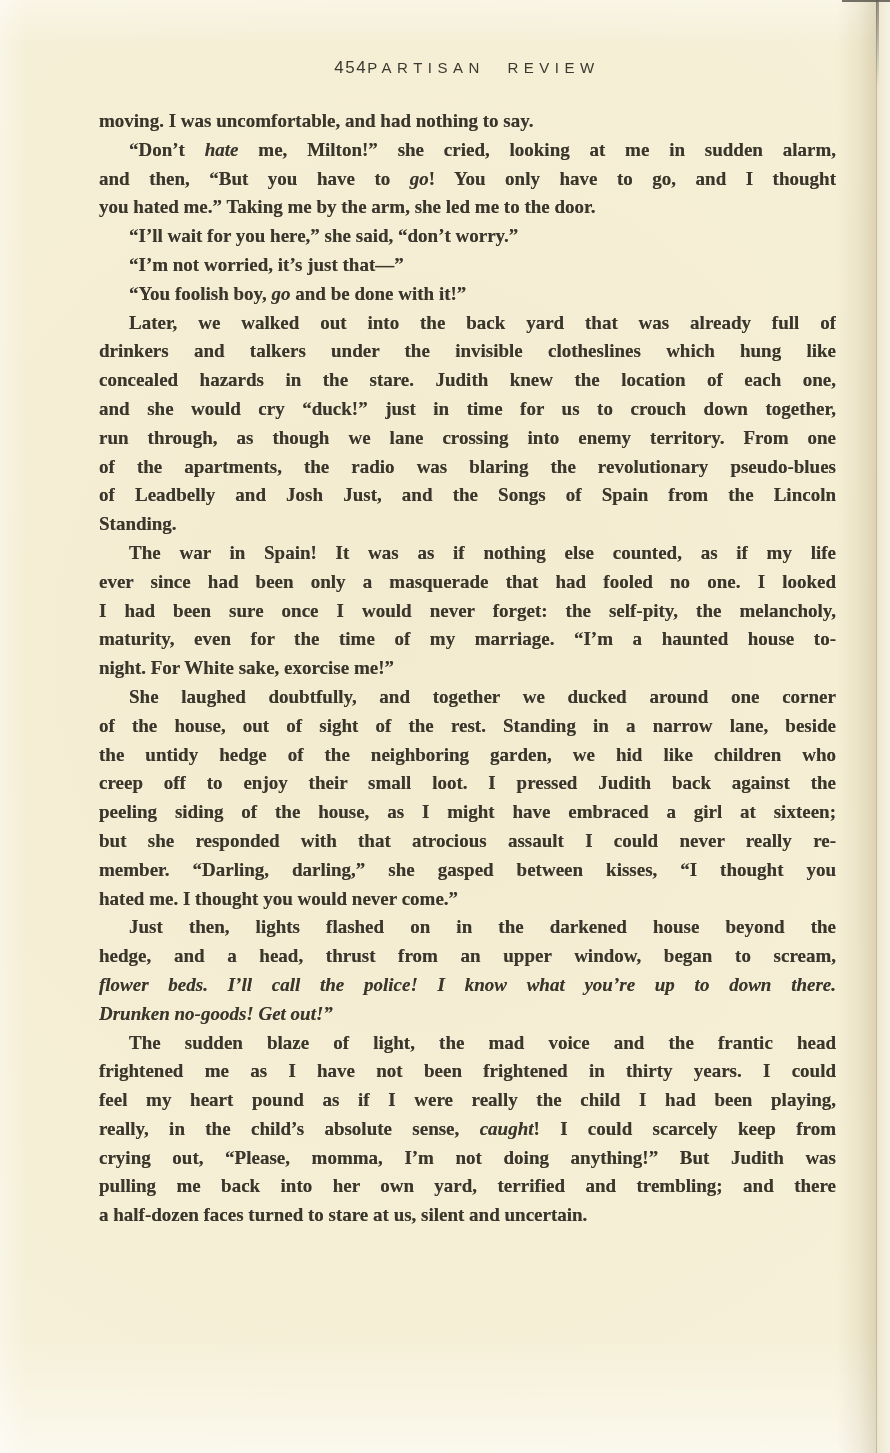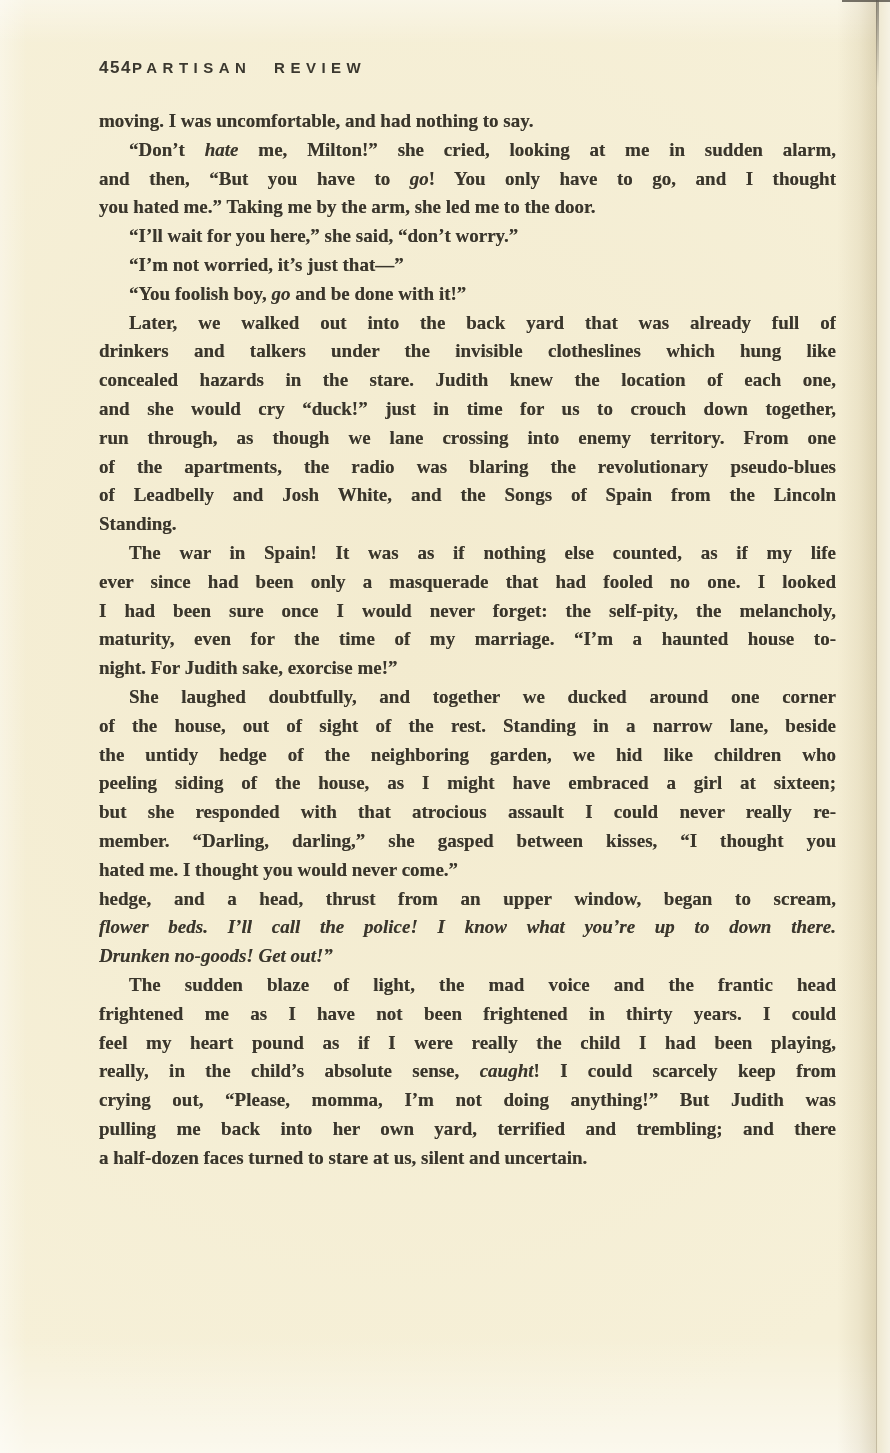--- a/index.html
+++ b/index.html
@@ -29,23 +29,23 @@
     position: absolute; top: 0; right: 0; width: 48px; height: 2px;
     background: rgba(74,70,62,0.75);
   }
   .corner-streak {
     position: absolute; top: 0; right: 11px; width: 3px; height: 88px;
     background: linear-gradient(to bottom, rgba(96,92,84,0.65), rgba(96,92,84,0));
   }
   .header {
     position: absolute;
     left: 99px; right: 55px; top: 58px;
-    display: flex; justify-content: flex-start; align-items: baseline;
+    display: flex; justify-content: center; align-items: baseline;
     font-family: "Liberation Sans", "DejaVu Sans", sans-serif;
-    font-weight: bold;
+    font-weight: normal;
     color: #3b382f;
   }
   .page-number { font-size: 17px; letter-spacing: 1.5px; }
   .journal-title { font-size: 15px; letter-spacing: 5.5px; word-spacing: 13px; }
   .body-text {
     position: absolute;
     left: 99px; top: 107px; width: 737px;
     font-size: 19px;
     line-height: 28.8px;
     color: #3a362c;
@@ -83,34 +83,36 @@
       <div class="line last">you hated me.” Taking me by the arm, she led me to the door.</div>
       <div class="line last indent">“I’ll wait for you here,” she said, “don’t worry.”</div>
       <div class="line last indent">“I’m not worried, it’s just that—”</div>
       <div class="line last indent">“You foolish boy, <i>go</i> and be done with it!”</div>
       <div class="line indent">Later, we walked out into the back yard that was already full of</div>
       <div class="line">drinkers and talkers under the invisible clotheslines which hung like</div>
       <div class="line">concealed hazards in the stare. Judith knew the location of each one,</div>
       <div class="line">and she would cry “duck!” just in time for us to crouch down together,</div>
       <div class="line">run through, as though we lane crossing into enemy territory. From one</div>
       <div class="line">of the apartments, the radio was blaring the revolutionary pseudo-blues</div>
-      <div class="line">of Leadbelly and Josh White, and the Songs of Spain from the Lincoln</div>
+      <div class="line">of Leadbelly and Josh Just, and the Songs of Spain from the Lincoln</div>
       <div class="line last">Standing.</div>
       <div class="line indent">The war in Spain! It was as if nothing else counted, as if my life</div>
       <div class="line">ever since had been only a masquerade that had fooled no one. I looked</div>
       <div class="line">I had been sure once I would never forget: the self-pity, the melancholy,</div>
       <div class="line">maturity, even for the time of my marriage. “I’m a haunted house to-</div>
-      <div class="line last">night. For Judith sake, exorcise me!”</div>
+      <div class="line last">night. For White sake, exorcise me!”</div>
       <div class="line indent">She laughed doubtfully, and together we ducked around one corner</div>
       <div class="line">of the house, out of sight of the rest. Standing in a narrow lane, beside</div>
       <div class="line">the untidy hedge of the neighboring garden, we hid like children who</div>
+      <div class="line">creep off to enjoy their small loot. I pressed Judith back against the</div>
       <div class="line">peeling siding of the house, as I might have embraced a girl at sixteen;</div>
       <div class="line">but she responded with that atrocious assault I could never really re-</div>
       <div class="line">member. “Darling, darling,” she gasped between kisses, “I thought you</div>
       <div class="line last">hated me. I thought you would never come.”</div>
+      <div class="line indent">Just then, lights flashed on in the darkened house beyond the</div>
       <div class="line">hedge, and a head, thrust from an upper window, began to scream,</div>
       <div class="line"><i>flower beds. I’ll call the police! I know what you’re up to down there.</i></div>
       <div class="line last"><i>Drunken no-goods! Get out!”</i></div>
       <div class="line indent">The sudden blaze of light, the mad voice and the frantic head</div>
       <div class="line">frightened me as I have not been frightened in thirty years. I could</div>
       <div class="line">feel my heart pound as if I were really the child I had been playing,</div>
       <div class="line">really, in the child’s absolute sense, <i>caught</i>! I could scarcely keep from</div>
       <div class="line">crying out, “Please, momma, I’m not doing anything!” But Judith was</div>
       <div class="line">pulling me back into her own yard, terrified and trembling; and there</div>
       <div class="line last">a half-dozen faces turned to stare at us, silent and uncertain.</div>

